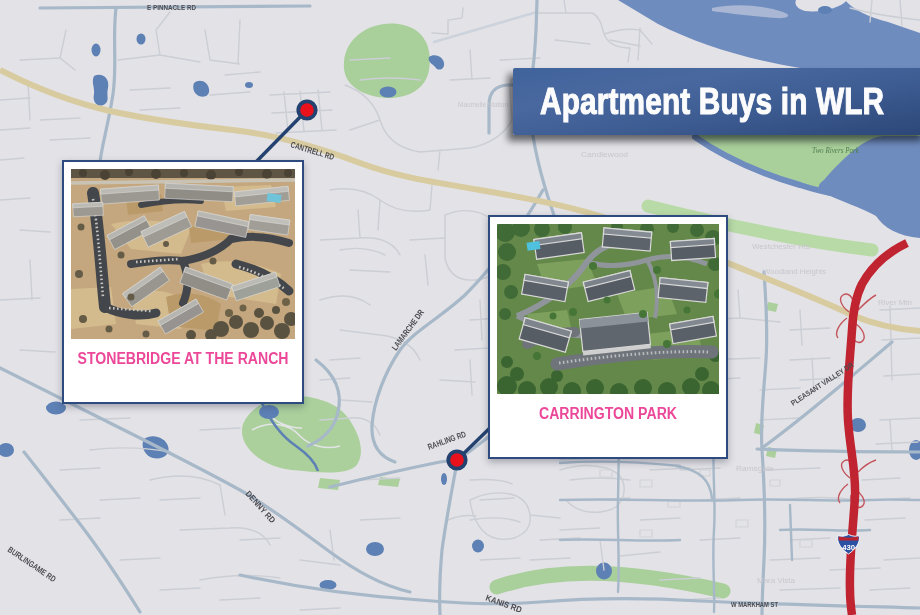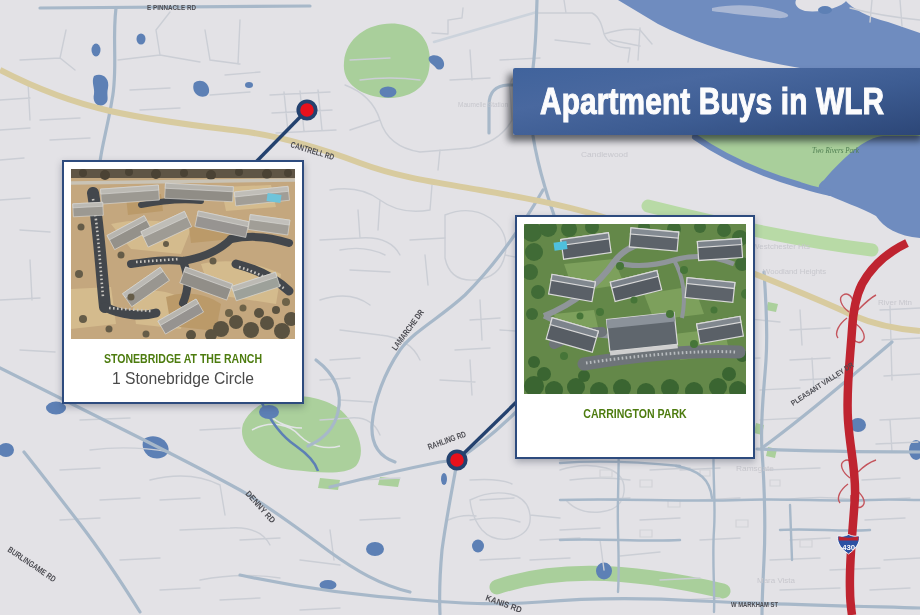--- a/index.html
+++ b/index.html
@@ -1,21 +1,21 @@
 <!DOCTYPE html>
 <html><head>
 <meta charset="utf-8">
 <style>
   html,body{margin:0;padding:0;}
   body{width:920px;height:615px;overflow:hidden;font-family:"Liberation Sans",sans-serif;}
   #stage{position:relative;width:920px;height:615px;background:#e3e2e6;overflow:hidden;text-align:right;}
   #basemap{position:absolute;left:0;top:0;}
   .card{position:absolute;background:#fff;border:2px solid #2d4b7e;box-shadow:0 3px 7px rgba(40,50,70,.35);}
   .card .ph{display:block;margin:7px auto 0;}
-  .card .t1{position:absolute;top:188px;left:0;width:100%;height:18px;line-height:18px;font-weight:bold;font-size:12px;color:#4d7c0f;white-space:nowrap;}
+  .card .t1{position:absolute;top:188px;left:0;width:100%;height:18px;line-height:18px;font-weight:bold;font-size:16px;color:#ec4899;white-space:nowrap;}
   .card .t2{position:absolute;top:207px;left:0;width:100%;height:19px;line-height:19px;font-size:16.5px;color:#4a4a4a;white-space:nowrap;}
   .card .t1 span,.card .t2 span{position:absolute;left:50%;top:0;}
   .card .t1 span{transform:translateX(-50%) scaleX(0.88);}
   .card .t2 span{transform:translateX(-50%) scaleX(0.95);}
   #banner{position:absolute;left:513px;top:68px;width:407px;height:67px;
      background:linear-gradient(170deg,#40639c 0%,#49689f 30%,#3d5c92 60%,#2c4677 100%);
      box-shadow:-5px 6px 7px rgba(5,8,15,.58);border-radius:2px 0 0 2px;padding-left:7px;}
   #banner span{position:absolute;left:27px;top:50.5%;transform:translateY(-50%) scaleX(0.805);transform-origin:left center;
      color:#fcfcfd;font-weight:bold;font-size:37px;letter-spacing:0.2px;white-space:nowrap;
      -webkit-text-stroke:1.1px #fcfcfd;opacity:0.999;}
@@ -357,26 +357,23 @@
           <circle cx="142" cy="92" r="3.5"></circle>
           <circle cx="60" cy="128" r="3.5"></circle>
           <circle cx="12" cy="150" r="4"></circle>
           <circle cx="38" cy="160" r="3.5"></circle>
           <circle cx="75" cy="165" r="3.5"></circle>
     </g>
   </svg>
   <div class="t1">
         <span>STONEBRIDGE AT THE RANCH</span>
       </div>
-  <div class="t2">
-        <span>1 Stonebridge Circle</span>
-      </div>
 </div>
 
-<div class="card" id="card2" style="left:515px;top:215px;width:236px;height:240px;">
+<div class="card" id="card2" style="left:488px;top:215px;width:236px;height:240px;">
   <svg class="ph" width="222" height="170" viewBox="0 0 222 170">
 
     <rect width="222" height="170" fill="#648849"></rect>
     <g fill="#7da05c">
       <path d="M40,40 L90,35 L100,60 L50,68 Z"></path>
       <path d="M120,70 L170,62 L180,90 L130,96 Z"></path>
       <path d="M30,90 L70,86 L76,112 L36,118 Z"></path>
       <path d="M150,110 L200,104 L206,130 L156,136 Z"></path>
     </g>
 

